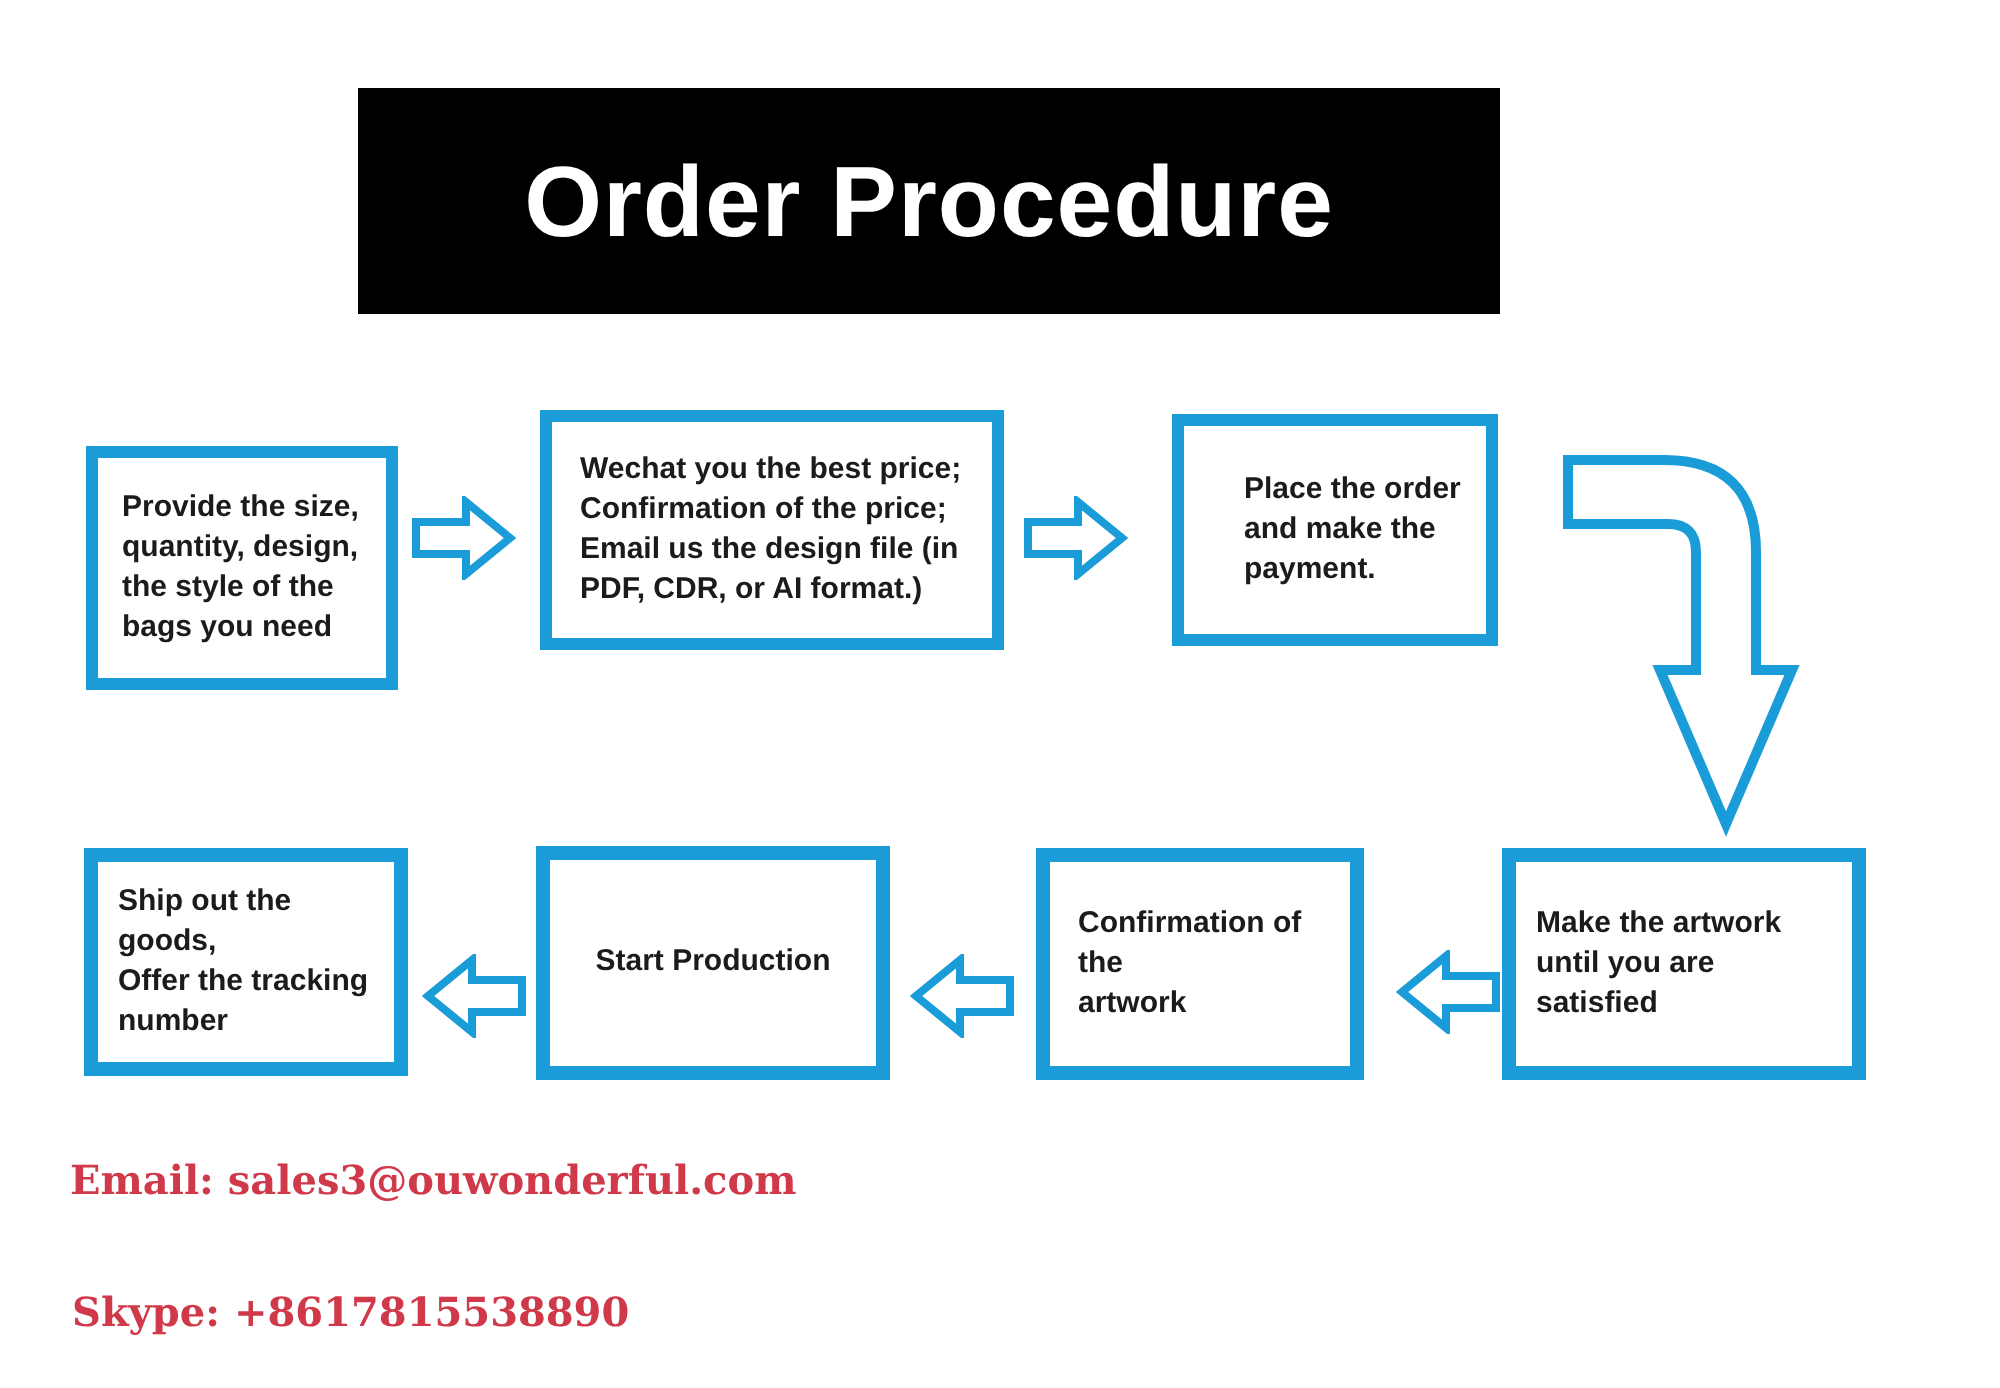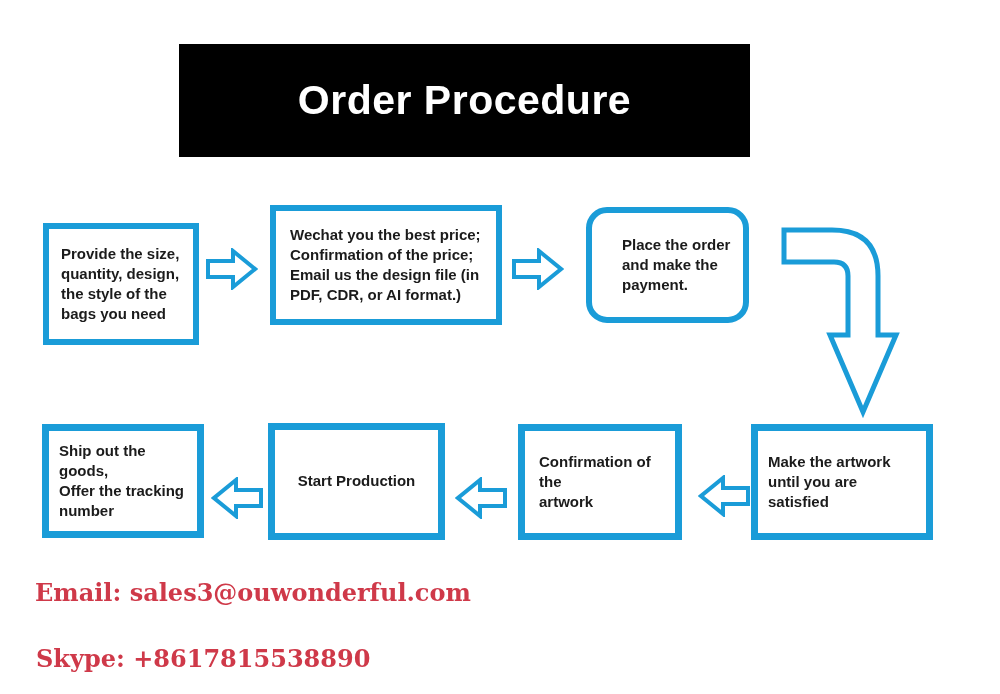--- a/index.html
+++ b/index.html
@@ -5,49 +5,49 @@
   html,body{margin:0;padding:0;background:#fff;}
   .canvas{
     position:relative;width:1000px;height:694px;background:#ffffff;
     overflow:hidden;font-family:"Liberation Sans",sans-serif;
   }
   .header{
     position:absolute;left:179px;top:44px;width:571px;height:113px;
     background:#000000;display:flex;align-items:center;justify-content:center;
   }
   .header span{
-    color:#ffffff;font-size:41px;font-weight:700;letter-spacing:0.5px;
+    color:#ffffff;font-size:50px;font-weight:700;letter-spacing:0.5px;
     font-family:"Liberation Sans",sans-serif;
   }
   .fbox{
     position:absolute;background:#ffffff;border:6px solid #1a9cd8;
     display:flex;align-items:center;box-sizing:border-box;
     color:#1b1b1b;font-weight:700;font-size:15px;line-height:1.35;
   }
   .fbox .box-text{white-space:pre-line;}
   .bottom-box{border-width:7px;}
   
   .b1{left:43px;top:203px;width:156px;height:122px;padding-left:12px;padding-right:6px;margin-top:20px;}
   .b2{left:270px;top:205px;width:232px;height:120px;padding-left:14px;padding-right:6px;}
-  .b3{left:586px;top:207px;width:163px;height:116px;padding-left:30px;padding-right:6px;border-radius:21px;}
+  .b3{left:586px;top:207px;width:163px;height:116px;padding-left:30px;padding-right:6px;}
   
   .b4{left:751px;top:424px;width:182px;height:116px;padding-left:10px;padding-right:4px;}
   .b5{left:518px;top:424px;width:164px;height:116px;padding-left:14px;padding-right:4px;}
   .b6{left:268px;top:423px;width:177px;height:117px;justify-content:center;text-align:center;}
   .b7{left:42px;top:424px;width:162px;height:114px;padding-left:10px;padding-right:4px;}
   .arrow{position:absolute;}
   .a-top1{left:206px;top:248px;}
   .a-top2{left:512px;top:248px;}
   .a-bot1{left:698px;top:475px;}
   .a-bot2{left:455px;top:477px;}
   .a-bot3{left:211px;top:477px;}
   .a-curve{left:780px;top:222px;}
   .contact{
     position:absolute;color:#cf3949;font-family:"DejaVu Serif",serif;
-    font-weight:700;font-size:24px;white-space:nowrap;
+    font-weight:700;font-size:20px;white-space:nowrap;
   }
   .c-email{left:35px;top:578px;}
   .c-wechat{left:497px;top:578px;}
   .c-skype{left:36px;top:644px;}
 </style>
 </head>
 <body>
 
 <div class="canvas">
 

